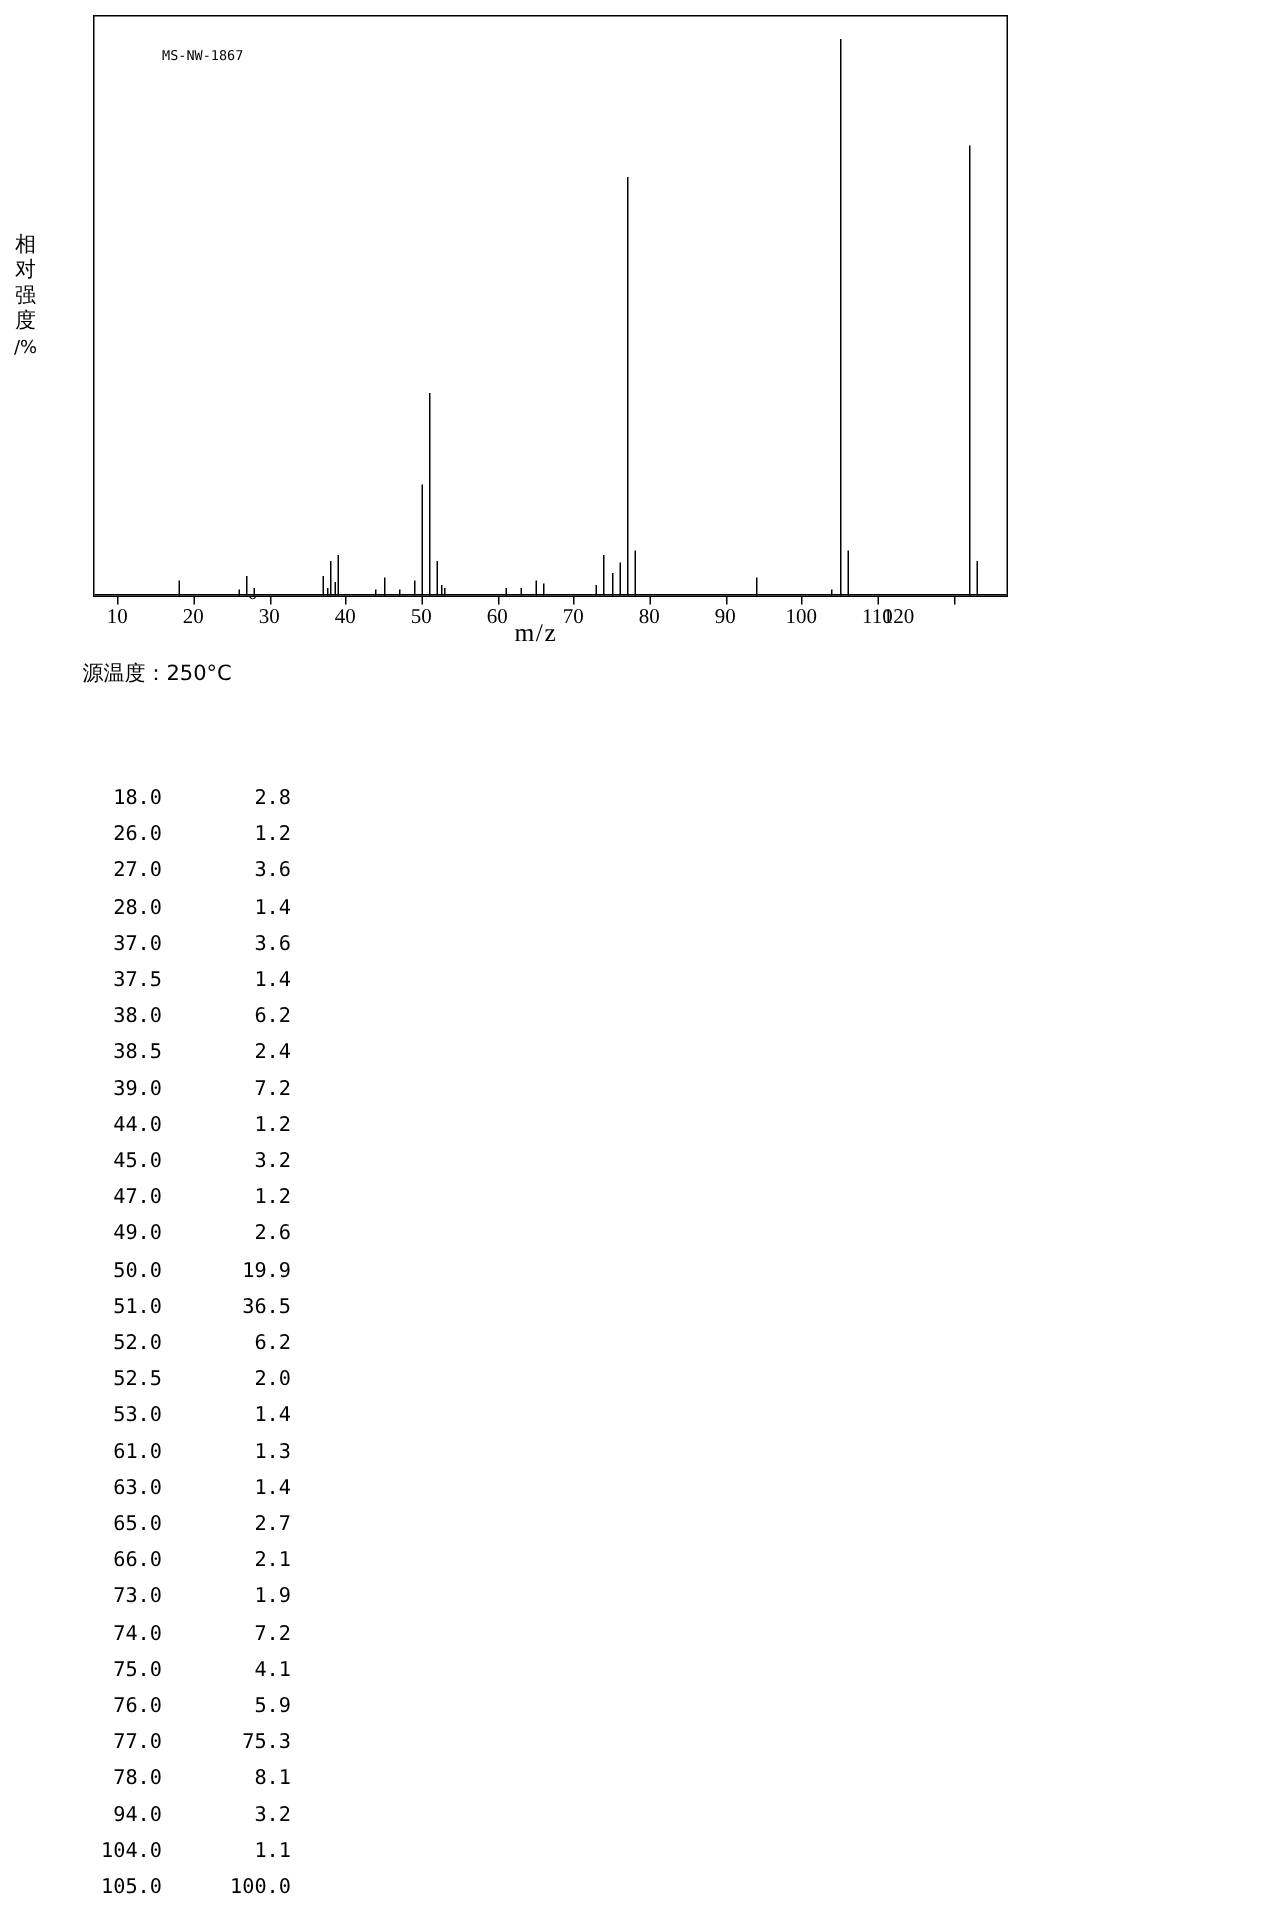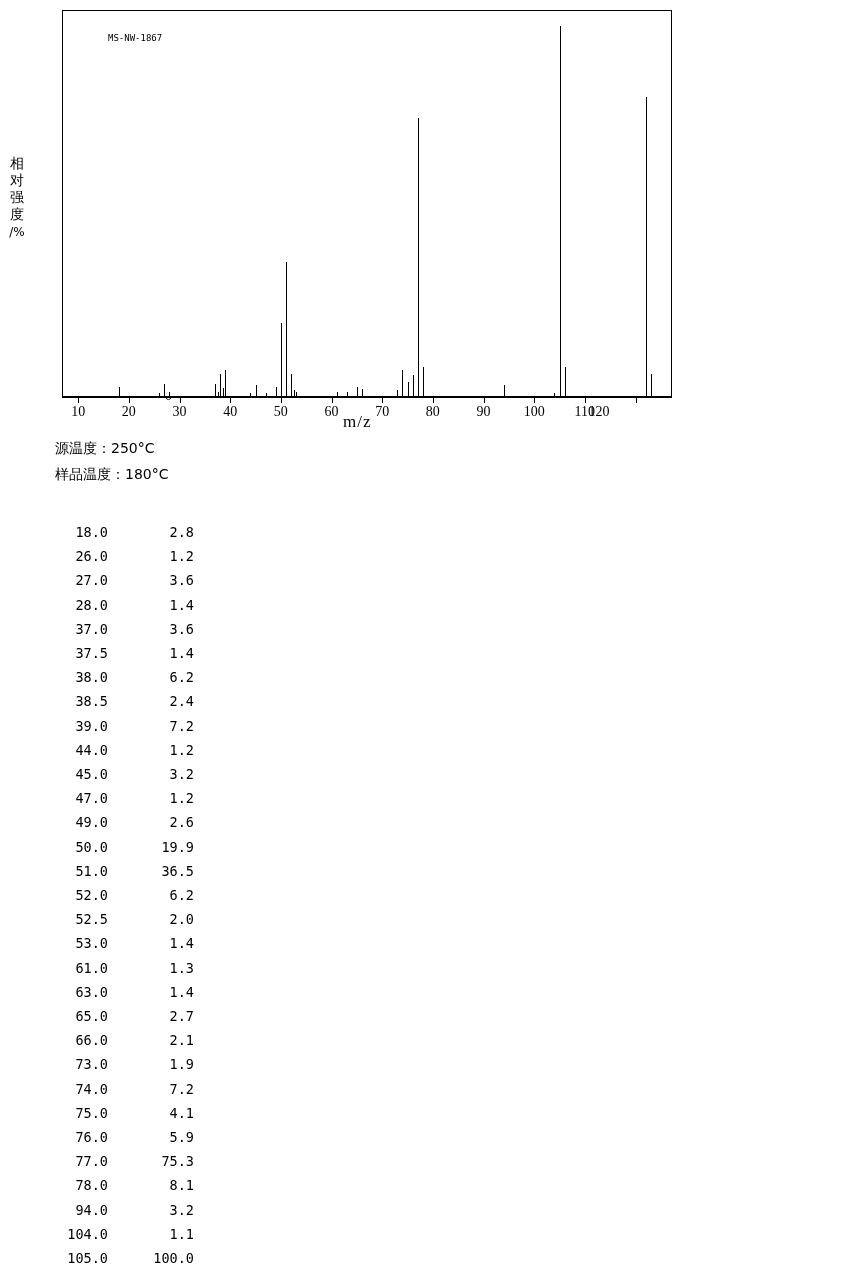--- a/index.html
+++ b/index.html
@@ -252,21 +252,20 @@
       <div class="xtick-mark" style="left: 584.867px;"></div>
       <div class="xtick-label" style="left: 599px;">120</div>
       <div class="xtick-mark" style="left: 635.533px;"></div>
     </div>
 
   <div id="xlabel">m/z</div>
 </div>
 
 <div id="conditions">
   <div>源温度：250°C</div>
-  <div>样品温度：180°C</div>
 </div>
 
 <div id="peak-table">
     <div class="peak-row"><span class="peak-mz">18.0</span><span class="peak-int">2.8</span></div>
     <div class="peak-row"><span class="peak-mz">26.0</span><span class="peak-int">1.2</span></div>
     <div class="peak-row"><span class="peak-mz">27.0</span><span class="peak-int">3.6</span></div>
     <div class="peak-row"><span class="peak-mz">28.0</span><span class="peak-int">1.4</span></div>
     <div class="peak-row"><span class="peak-mz">37.0</span><span class="peak-int">3.6</span></div>
     <div class="peak-row"><span class="peak-mz">37.5</span><span class="peak-int">1.4</span></div>
     <div class="peak-row"><span class="peak-mz">38.0</span><span class="peak-int">6.2</span></div>

